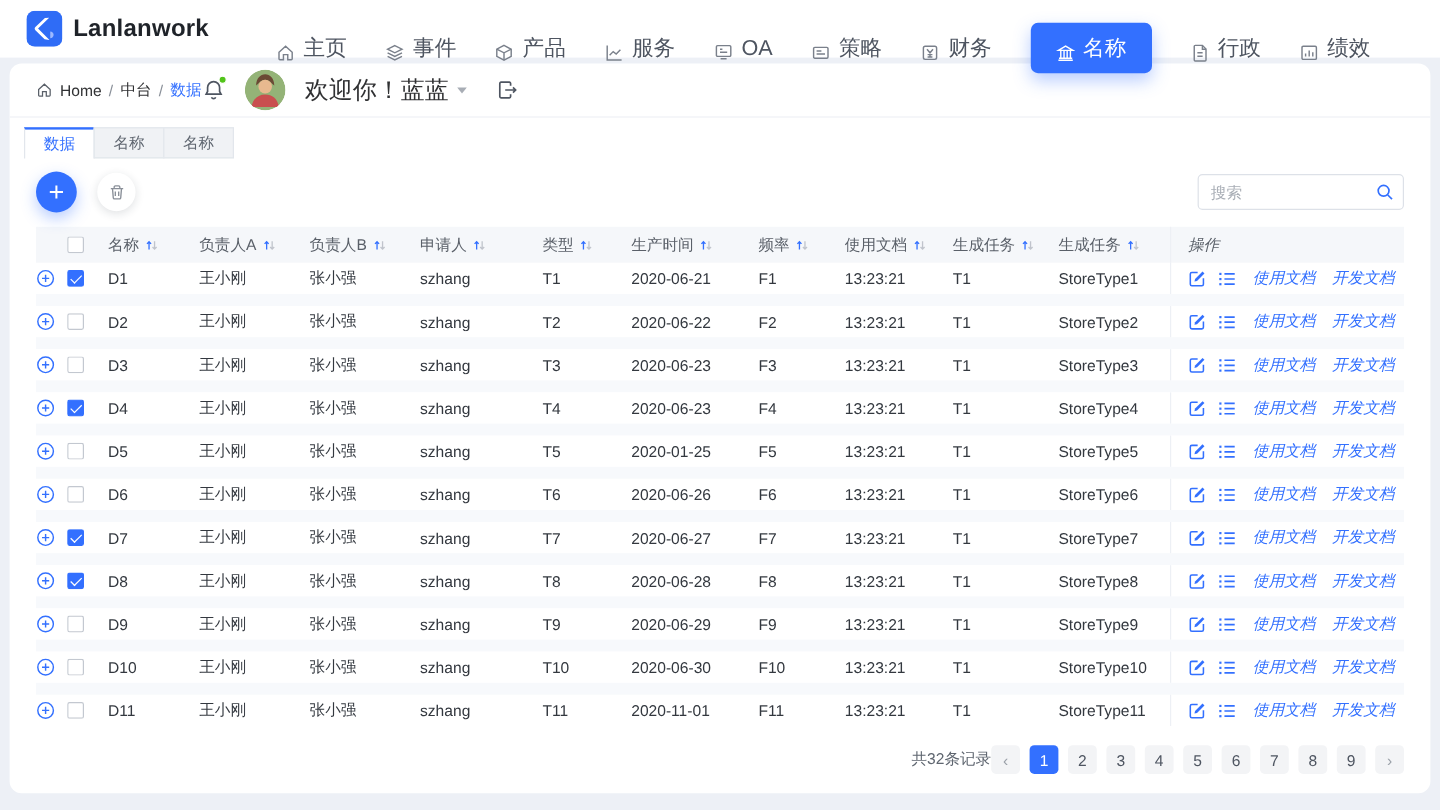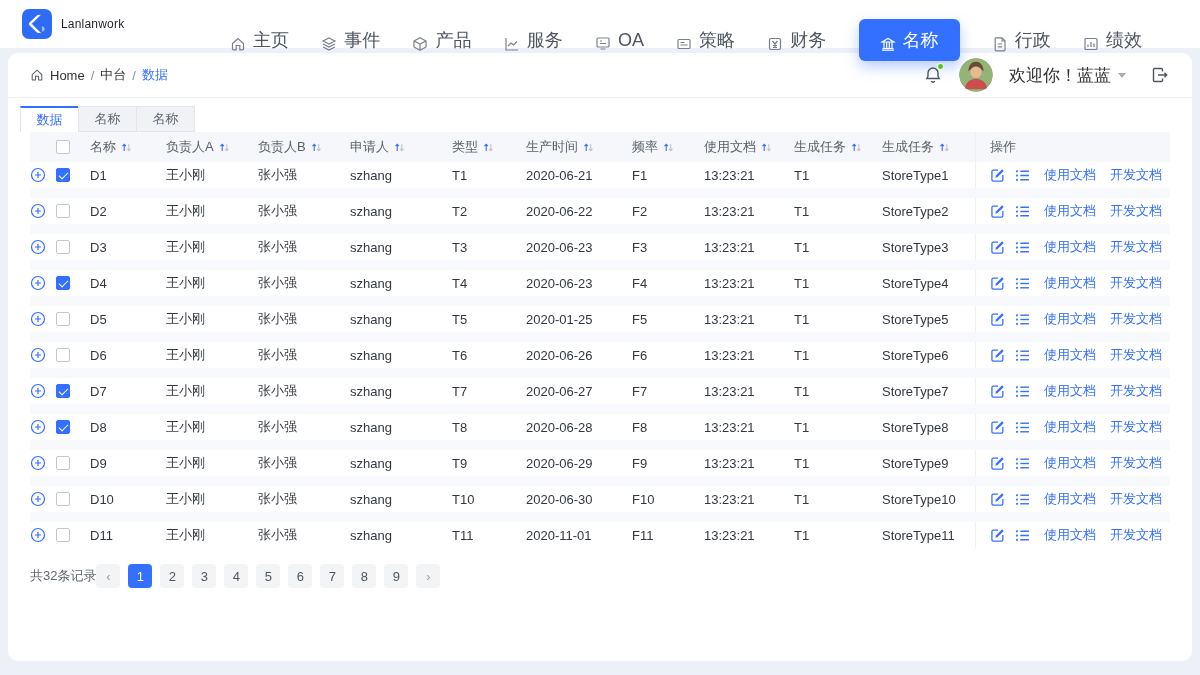--- a/index.html
+++ b/index.html
@@ -3,41 +3,41 @@
 <meta charset="utf-8">
 <style>
   :root{ --primary:#3370ff; --primary-soft:rgba(51,112,255,.35); }
   *{box-sizing:border-box;}
   html,body{margin:0;padding:0;width:1200px;height:675px;overflow:hidden;}
   body{background:#edf0f6;font-family:"Liberation Sans","DejaVu Sans",sans-serif;color:#303133;}
 
   
   .topnav{height:48px;background:#fff;display:flex;align-items:center;padding:0 22px;}
   .brand{display:flex;align-items:center;gap:9px;width:160px;cursor:pointer;}
-  .brand-name{font-weight:normal;font-size:12px;color:#1f2329;letter-spacing:.2px;}
+  .brand-name{font-weight:bold;font-size:20px;color:#1f2329;letter-spacing:.2px;}
   .nav-items{flex:1;display:flex;align-items:center;justify-content:space-between;padding:0 36px 0 48px;}
   .nav-item{display:flex;align-items:flex-end;gap:7px;font-size:18px;color:#4e5561;cursor:pointer;white-space:nowrap;margin-top:32px;}
   .nav-item .icn{color:#7a808b;display:flex;}
   .nav-item.active{background:var(--primary);color:#fff;padding:9px 21px;border-radius:6px;box-shadow:0 6px 14px var(--primary-soft);}
   .nav-item.active .icn{color:#fff;}
   .icn{display:inline-flex;line-height:0;}
 
   
   .card{margin:5px 8px 0;background:#fff;border-radius:10px;height:608px;overflow:hidden;}
-  .subheader{height:45px;display:flex;align-items:center;justify-content:space-between;padding:15px 22px;border-bottom:1px solid #eef1f5;}
+  .subheader{height:45px;display:flex;align-items:center;padding:15px 22px;border-bottom:1px solid #eef1f5;}
   .breadcrumb{display:flex;align-items:center;gap:6px;font-size:13px;color:#303133;}
   .breadcrumb .icn{color:#5a6069;}
   .breadcrumb .sep{color:#8a9099;}
   .crumb{cursor:pointer;}
   .crumb-current{color:var(--primary);}
   .user-area{display:flex;align-items:center;gap:16px;}
   .bell{position:relative;color:#4e5561;cursor:pointer;display:flex;}
   .bell .dot{position:absolute;top:-2px;right:-1px;width:7px;height:7px;border-radius:50%;background:#52c41a;border:1.5px solid #fff;}
   .avatar{width:34px;height:34px;border-radius:50%;overflow:hidden;cursor:pointer;line-height:0;}
-  .welcome{font-size:17px;color:#303133;display:flex;gap:7px;align-items:center;cursor:pointer;}
+  .welcome{font-size:20px;color:#303133;display:flex;gap:7px;align-items:center;cursor:pointer;}
   .caret{width:0;height:0;border-left:4px solid transparent;border-right:4px solid transparent;border-top:5px solid #a8adb5;}
   .logout{color:#4e5561;margin-left:8px;cursor:pointer;display:flex;}
 
   
   .tabs{display:flex;padding:8px 0 0 12px;}
   .tab{width:59px;height:26px;display:flex;align-items:center;justify-content:center;font-size:13px;color:#5f6670;
        background:#f0f2f5;border:1px solid #e2e6ec;margin-left:-1px;cursor:pointer;}
   .tab.active{background:#fff;color:var(--primary);border-top:2px solid var(--primary);border-bottom:none;margin-left:0;}
 
   
@@ -50,31 +50,31 @@
   .search .icn{position:absolute;right:8px;top:7px;color:var(--primary);cursor:pointer;}
 
   
   .table{padding:0 22px;}
   .trow{display:grid;grid-template-columns:26px 34px 76px 92px 92px 102px 74px 106px 72px 90px 88px 1fr 195px;align-items:center;}
   .thead{height:30px;background:#f5f7fa;font-size:13px;color:#5a6069;}
   .cell{display:flex;align-items:center;gap:5px;overflow:hidden;white-space:nowrap;}
   .thead .cell{cursor:pointer;}
   .tbody .trow{height:36px;border-bottom:10px solid #f7f9fc;font-size:13px;color:#33383f;background:#fff;}
   .tbody .trow:last-child{border-bottom:none;height:26px;}
-  .c-op{border-left:1px solid #edf0f5;padding-left:14px;height:100%;display:flex;align-items:center;gap:10px;}
+  .c-op{border-left:1px solid #edf0f5;padding-left:14px;height:100%;display:flex;align-items:center;gap:10px;font-style:italic;}
   .thead .c-op{cursor:default;}
   .expand{color:var(--primary);cursor:pointer;display:flex;}
   .cb{width:14px;height:14px;border:1px solid #c3c8d0;border-radius:2px;background:#fff;display:inline-block;cursor:pointer;position:relative;}
   .cb.checked{background:var(--primary);border-color:var(--primary);}
   .cb.checked::after{content:'';position:absolute;left:4px;top:1px;width:4px;height:8px;border:solid #fff;border-width:0 1.6px 1.6px 0;transform:rotate(45deg);}
   .op-icon{color:var(--primary);cursor:pointer;display:flex;}
   .link-doc{color:var(--primary);cursor:pointer;margin-left:4px;text-align:right;}
 
   
-  .tfoot{display:flex;align-items:center;justify-content:flex-start;padding:16px 22px 0;font-size:13px;color:#5f6670;}
+  .tfoot{display:flex;align-items:center;justify-content:flex-end;padding:16px 22px 0;font-size:13px;color:#5f6670;margin-left:29px;}
   .pager{display:flex;gap:8px;align-items:center;}
   .page-btn{min-width:24px;height:24px;padding:0 4px;border-radius:4px;background:#f3f4f6;color:#4e5561;display:flex;align-items:center;justify-content:center;font-size:13px;cursor:pointer;}
   .page-btn.active{background:var(--primary);color:#fff;}
   .page-btn.arrow{color:#9aa0a8;}
 </style>
 </head>
 <body>
 
 <header class="topnav">
   <div class="brand">
@@ -229,20 +229,45 @@
         <span>数据</span>
       </div>
       <div class="tab">
         <span>名称</span>
       </div>
       <div class="tab">
         <span>名称</span>
       </div>
     </div>
 
+  <div class="toolbar">
+    <button class="btn-add">
+      <span class="icn">
+        <svg width="16" height="16" viewBox="0 0 16 16" fill="none" stroke="currentColor" stroke-width="1.7">
+            <path d="M8 2.5v11M2.5 8h11"></path>
+          </svg>
+      </span>
+    </button>
+    <button class="btn-trash">
+      <span class="icn">
+        <svg width="15" height="15" viewBox="0 0 16 16" fill="none" stroke="currentColor" stroke-width="1.2">
+            <path d="M2.5 4.5h11M5.5 4.5V3a1 1 0 0 1 1-1h3a1 1 0 0 1 1 1v1.5M4 4.5l.7 8.2a1 1 0 0 0 1 .9h4.6a1 1 0 0 0 1-.9l.7-8.2M6.5 7v4M9.5 7v4"></path>
+          </svg>
+      </span>
+    </button>
+    <div class="search">
+      <input placeholder="搜索" style="">
+      <span class="icn">
+        <svg width="16" height="16" viewBox="0 0 16 16" fill="none" stroke="currentColor" stroke-width="1.4">
+            <circle cx="7" cy="7" r="4.5"></circle>
+            <path d="M10.5 10.5L14 14"></path>
+          </svg>
+      </span>
+    </div>
+  </div>
 
   <div class="table">
     <div class="trow thead" id="thead">
         <div class="cell"></div>
         <div class="cell">
           <span class="cb"></span>
         </div>
         <div class="cell">
           <span>名称</span>
           <span class="icn ">

